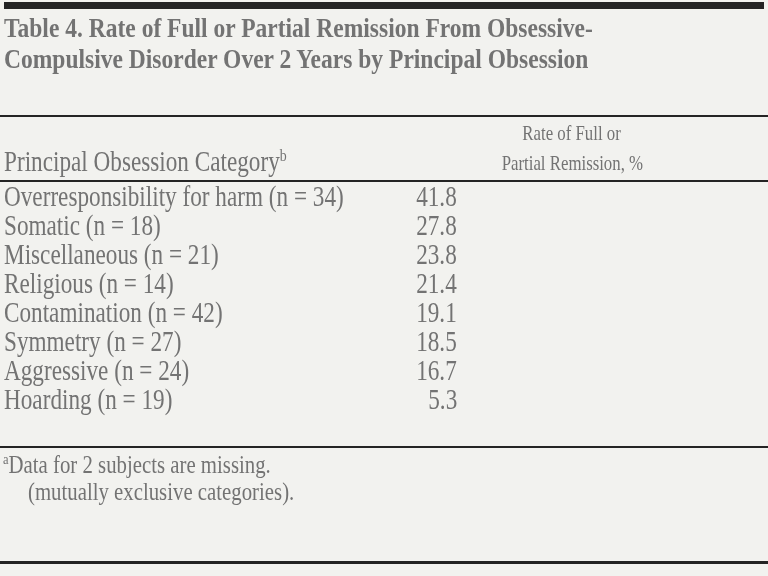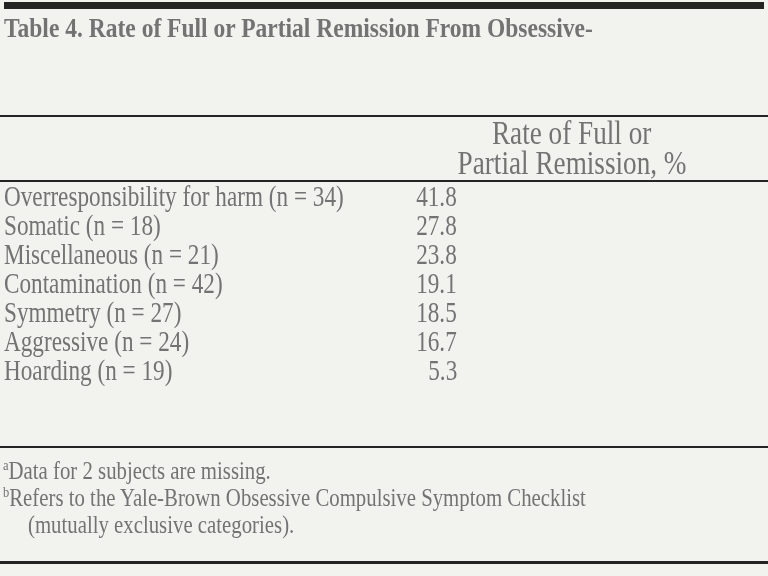--- a/index.html
+++ b/index.html
@@ -32,66 +32,74 @@
   .title-block { position: absolute; left: 4px; top: 12px; }
   .title-line  { font-size: 28px; font-weight: bold; line-height: 31px; }
   .title-line .cx { transform: scaleX(0.84); }
 
   .thead-cat {
     position: absolute; left: 4px; top: 146px;
     font-size: 29px; line-height: 30px;
   }
   .thead-rate {
     position: absolute; left: 420px; top: 118px; width: 304px;
-    font-size: 34px; text-align: center;
+    font-size: 21px; text-align: center;
   }
   .rate-line { line-height: 30px; }
 
   .tbody { position: absolute; left: 0; top: 182px; width: 628px; }
   .trow  { position: relative; height: 29px; font-size: 29px; line-height: 29px; }
   .trow .cat { position: absolute; left: 4px;   top: 0; }
   .trow .val { position: absolute; right: 171px; top: 0; }
 
-  .footnotes { position: absolute; left: 3px; top: 451px; width: 762px; font-size: 26px; margin-top: 6px; }
+  .footnotes { position: absolute; left: 3px; top: 451px; width: 762px; font-size: 26px; }
   .fn-line   { line-height: 27px; }
   .fn-indent { margin-left: 25px; }
 </style>
 </head>
 <body>
 
 <div class="page">
 
   <div class="rule top-bar"></div>
 
   <div class="title-block">
     <div class="title-line"><span class="cx">Table 4. Rate of Full or Partial Remission From Obsessive-</span></div>
+    <div class="title-line"><span class="cx">Compulsive Disorder Over 2 Years by Principal Obsession</span></div>
   </div>
 
   <div class="rule rule-title"></div>
 
+  <div class="thead-cat">
+    <span class="cx"><span>Principal Obsession Category</span><sup>b</sup></span>
+  </div>
 
   <div class="thead-rate">
     <div class="rate-line"><span class="cx-c">Rate of Full or</span></div>
     <div class="rate-line"><span class="cx-c">Partial Remission, %</span></div>
   </div>
 
   <div class="rule rule-head"></div>
 
   <div class="tbody">
     <div class="trow">
       <span class="cat cx">Overresponsibility for harm (n = 34)</span>
       <span class="val cx-r">41.8</span>
     </div>
     <div class="trow">
       <span class="cat cx">Somatic (n = 18)</span>
       <span class="val cx-r">27.8</span>
     </div>
     <div class="trow">
       <span class="cat cx">Miscellaneous (n = 21)</span>
       <span class="val cx-r">23.8</span>
+    </div>
+    <div class="trow">
+      <span class="cat cx">Religious (n = 14)</span>
+      <span class="val cx-r">21.4</span>
     </div>
     <div class="trow">
       <span class="cat cx">Contamination (n = 42)</span>
       <span class="val cx-r">19.1</span>
     </div>
     <div class="trow">
       <span class="cat cx">Symmetry (n = 27)</span>
       <span class="val cx-r">18.5</span>
     </div>
     <div class="trow">
@@ -103,23 +111,20 @@
       <span class="val cx-r">5.3</span>
     </div>
   </div>
 
   <div class="rule rule-body"></div>
 
   <div class="footnotes">
     <div class="fn-line">
       <span class="cx"><sup>a</sup><span>Data for 2 subjects are missing.</span></span>
     </div>
-    <div class="fn-line">
-      <span class="cx"><sup>b</sup><span>Refers to the Yale-Brown Obsessive Compulsive Symptom Checklist</span></span>
-    </div>
     <div class="fn-line fn-indent">
       <span class="cx">(mutually exclusive categories).</span>
     </div>
   </div>
 
   <div class="rule rule-bottom"></div>
 
 </div>
 
 </body></html>

